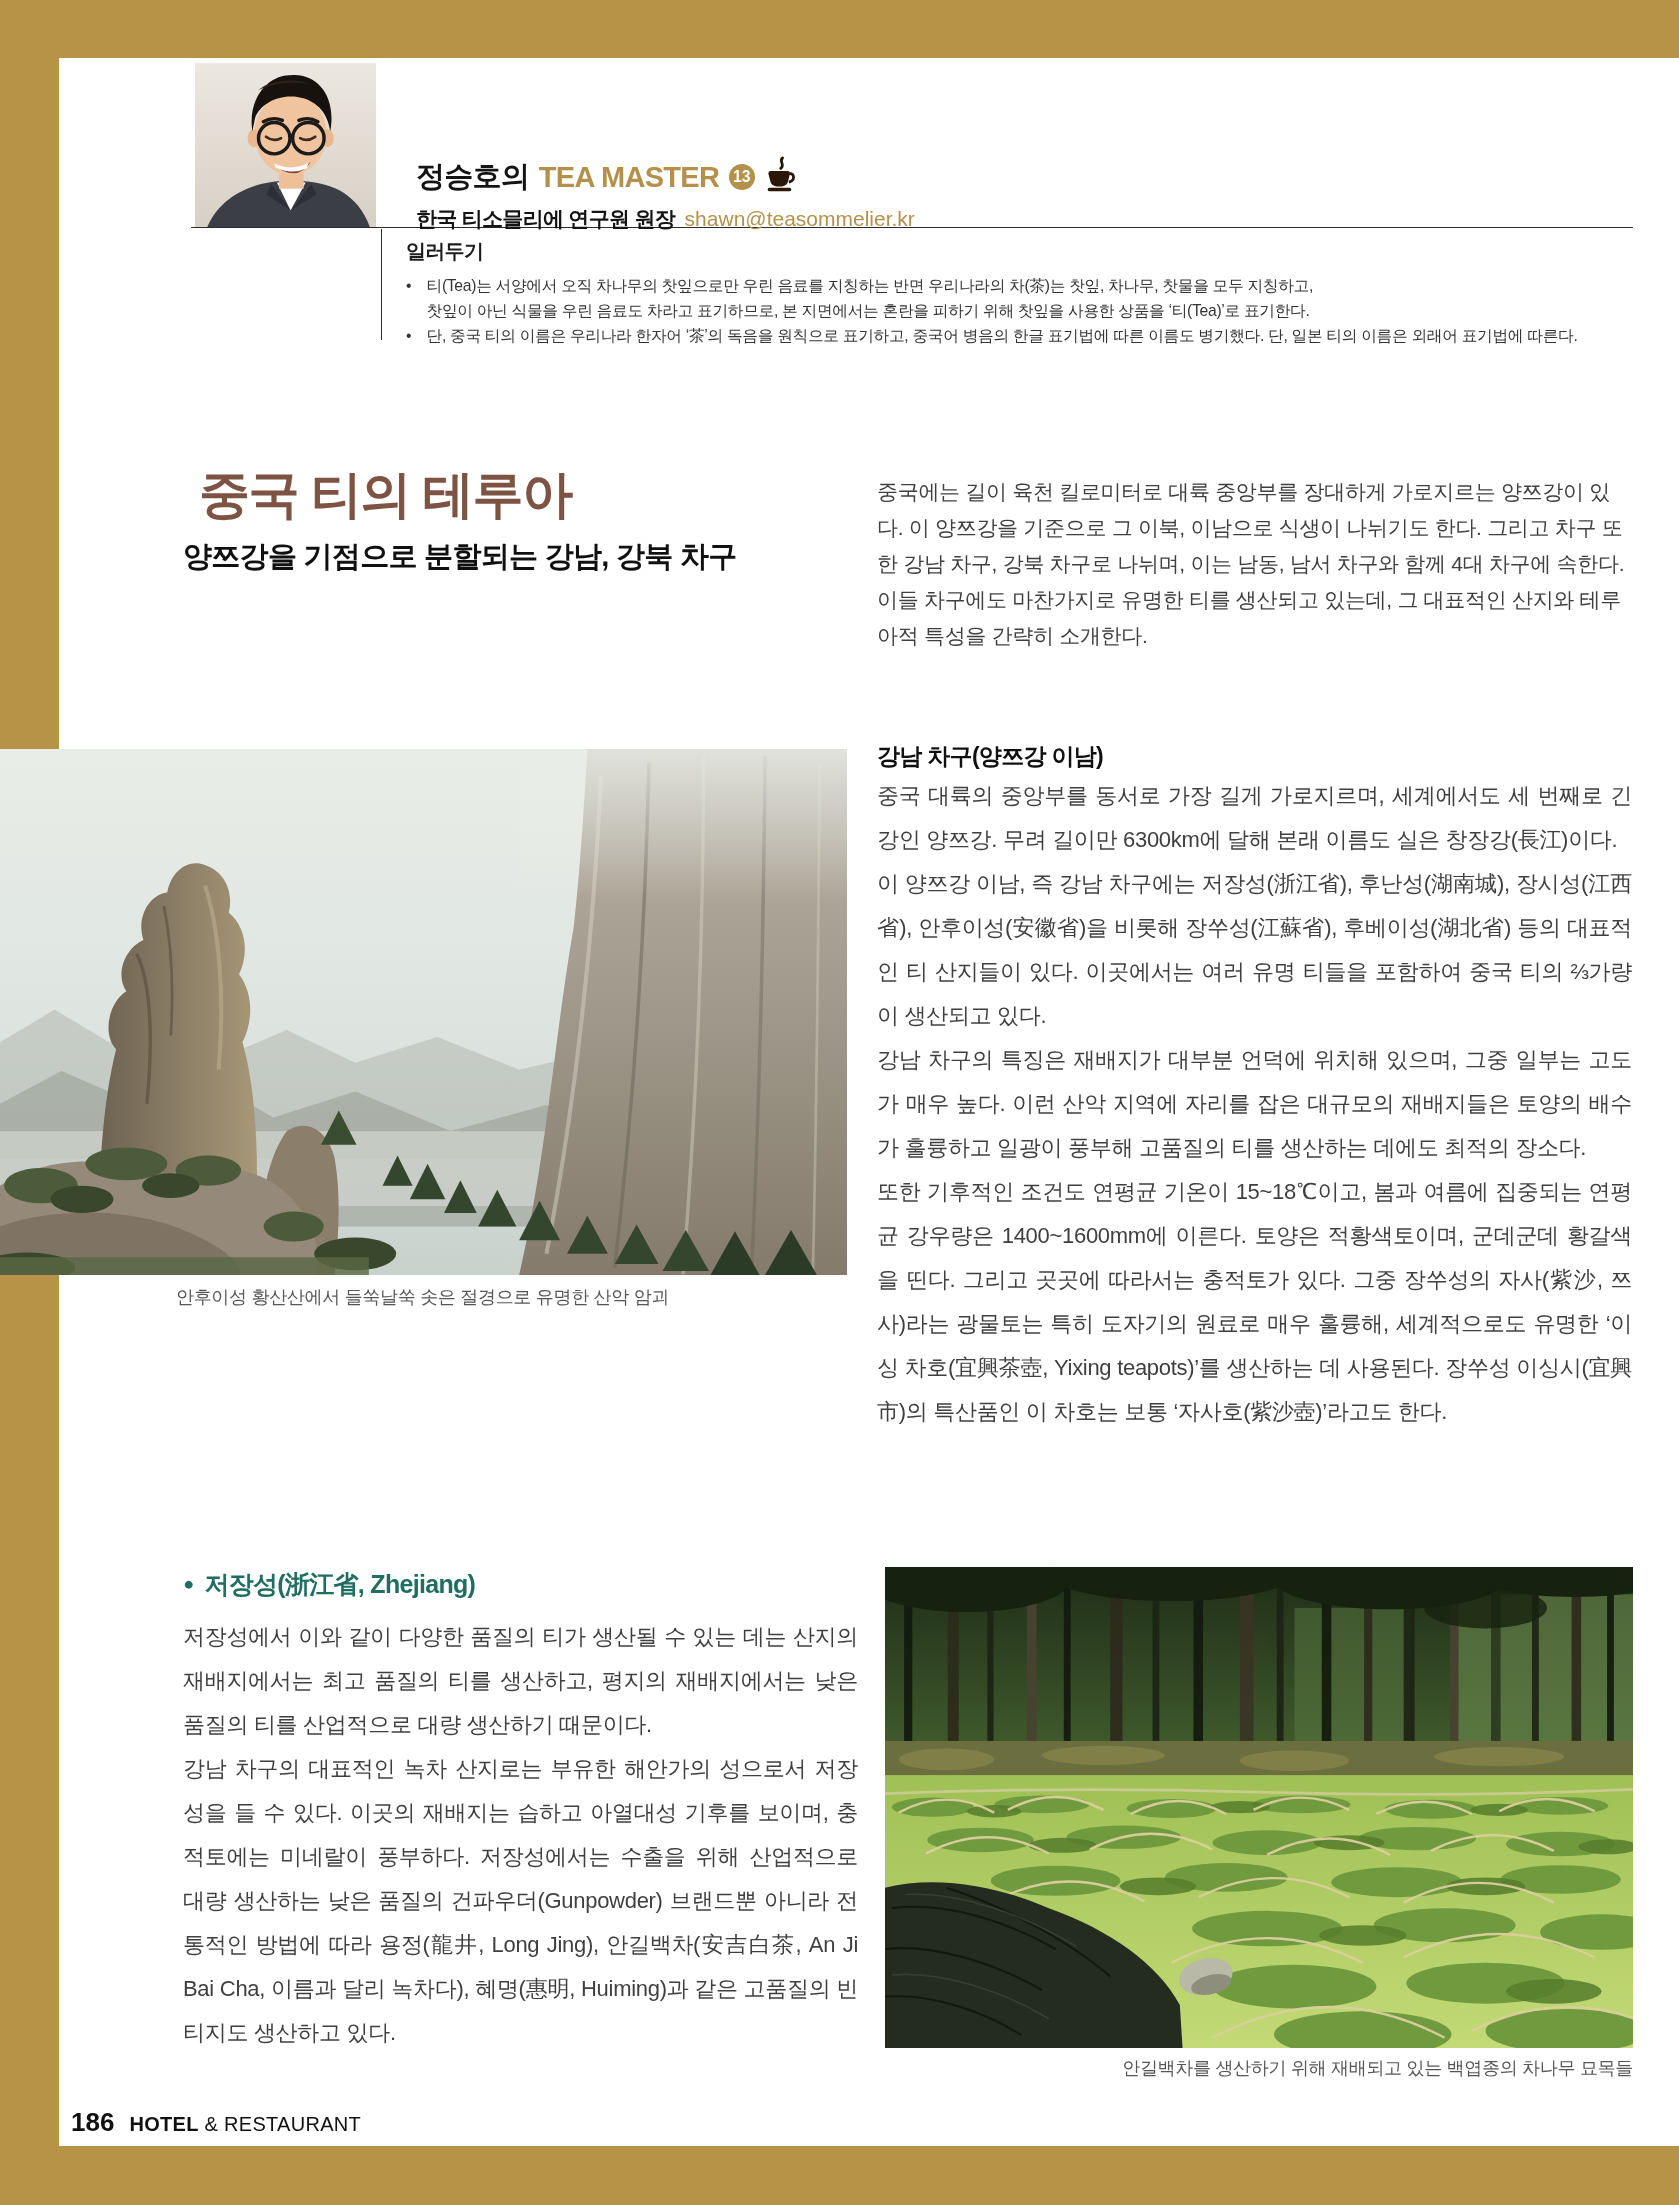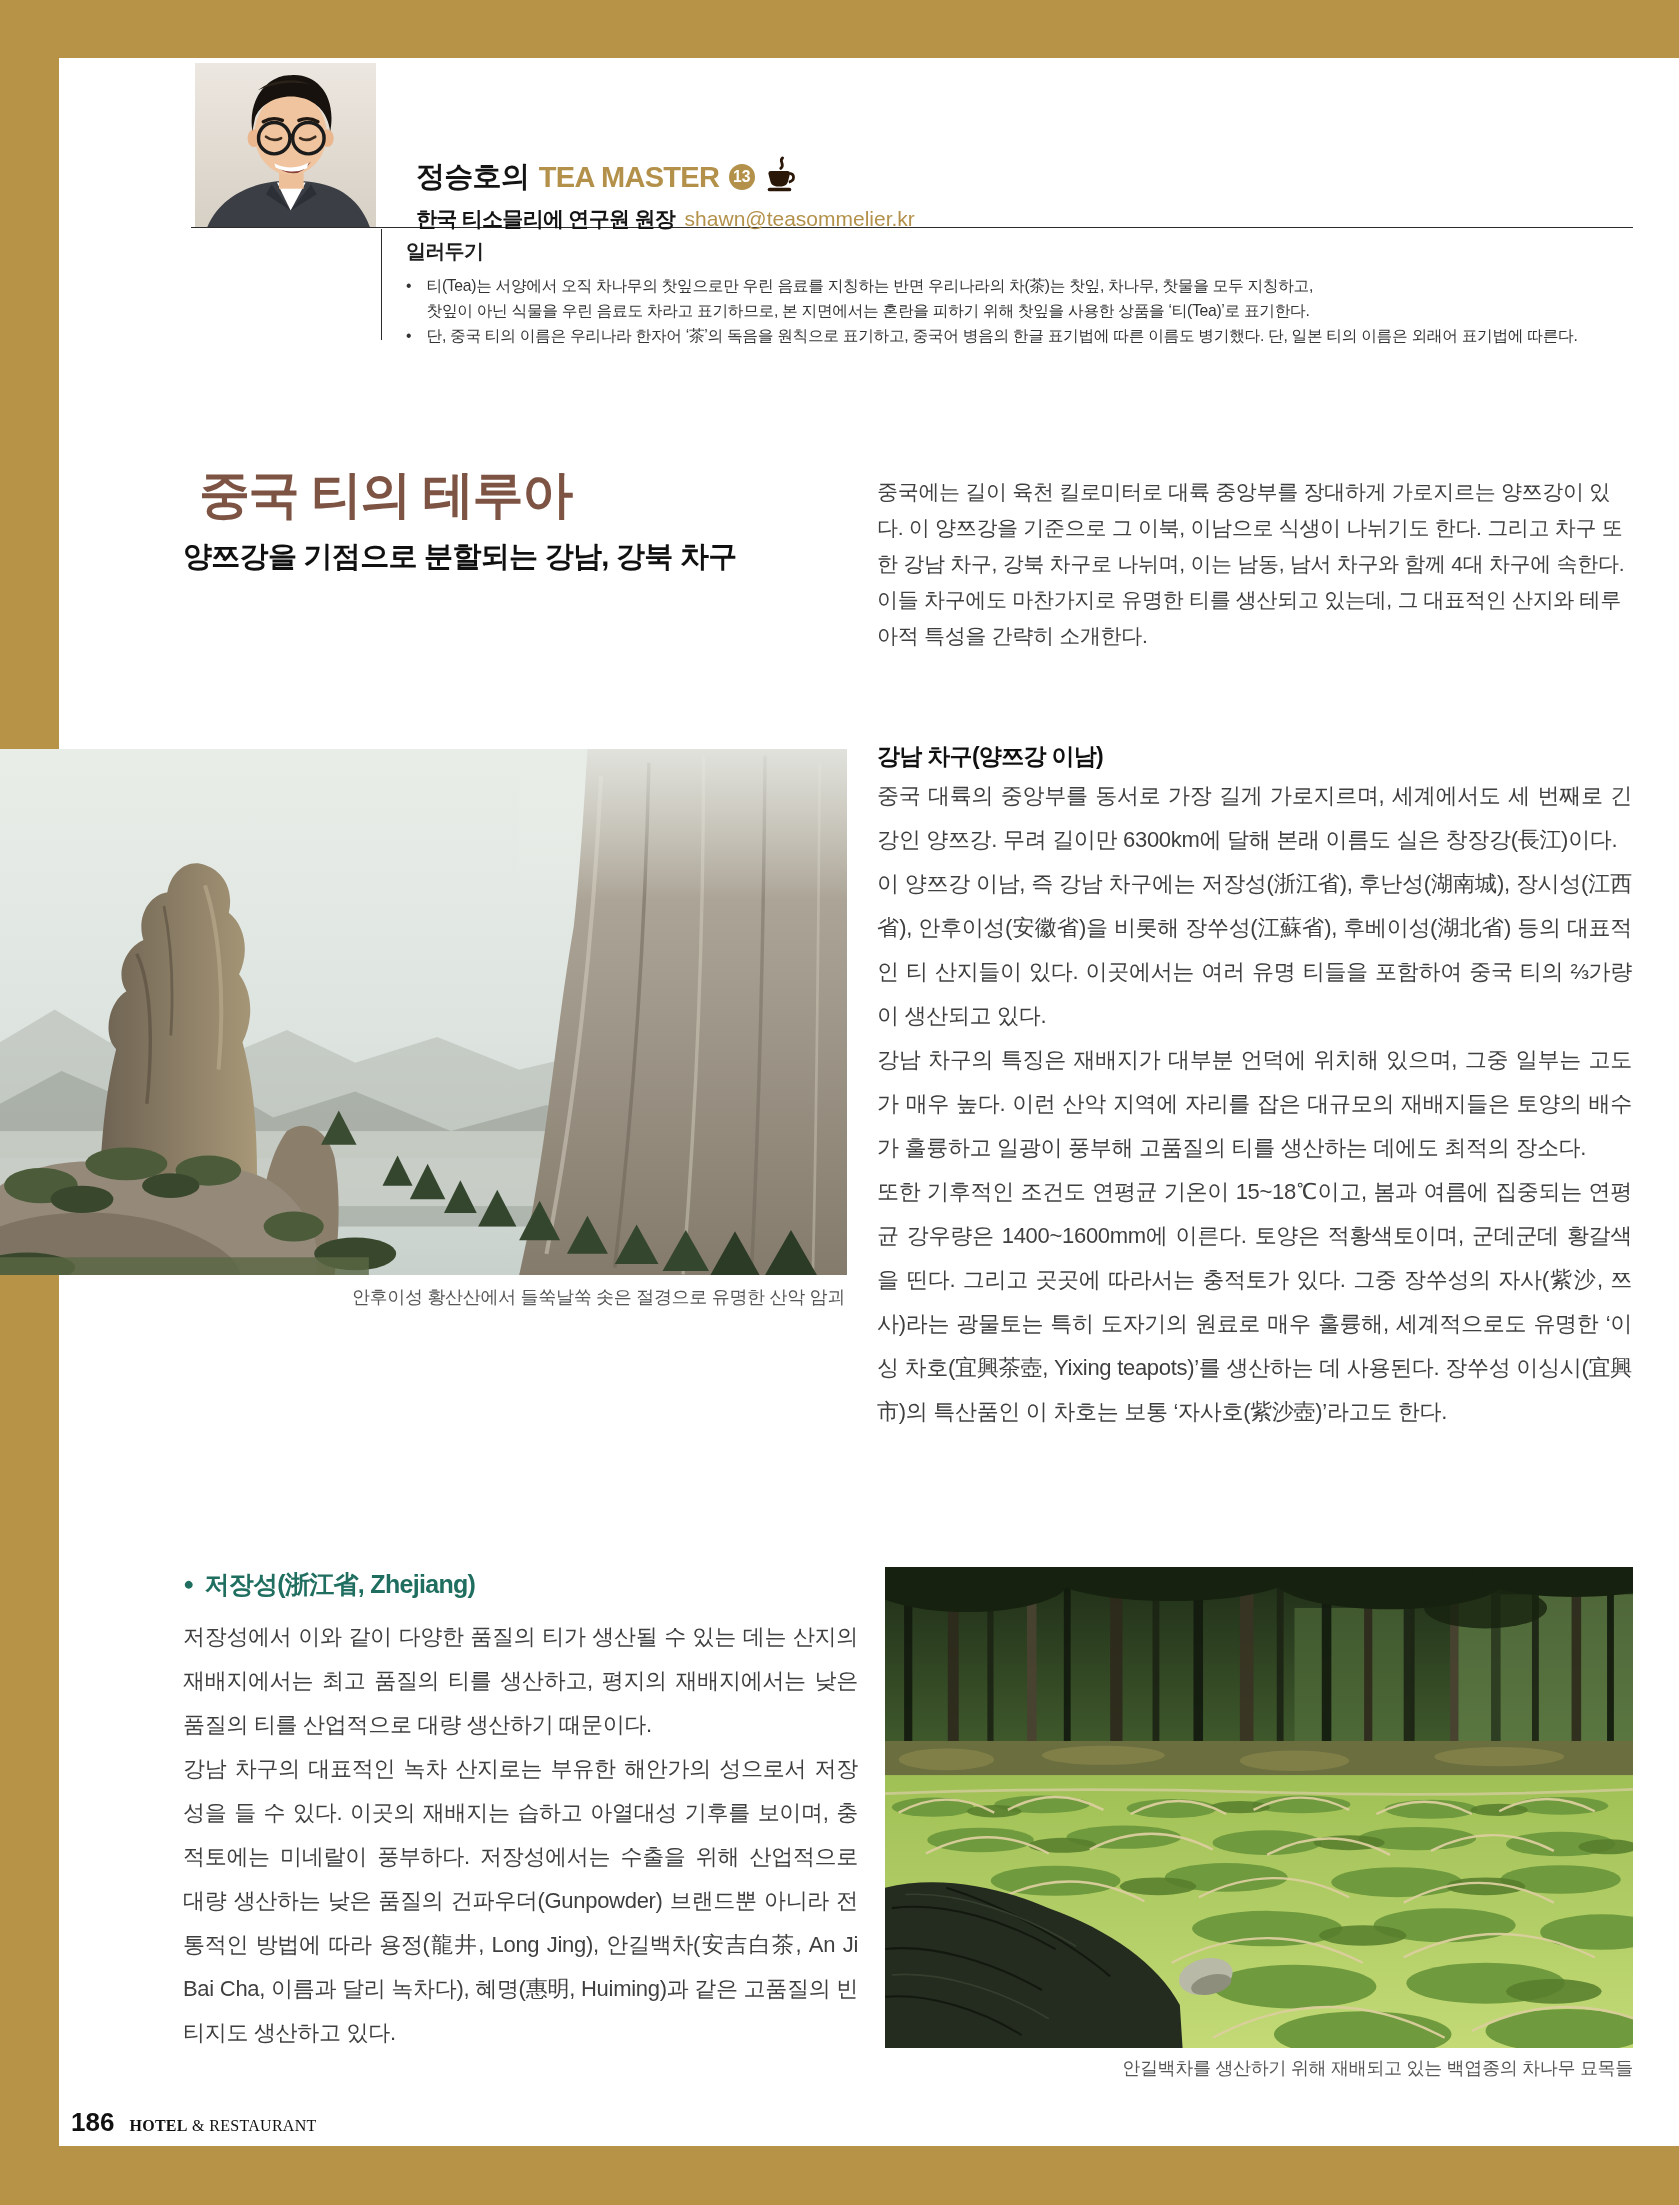--- a/index.html
+++ b/index.html
@@ -41,36 +41,36 @@
          letter-spacing:-0.3px;z-index:1;}
 
   
   .sec1-heading{position:absolute;left:877px;top:741px;font-size:23px;font-weight:700;color:#101010;letter-spacing:-0.7px;z-index:1;}
   .sec1-body{position:absolute;left:877px;top:774px;width:755px;z-index:1;}
   .bodytext p{margin:0;font-size:22px;line-height:44px;color:#3f3f3f;text-align:justify;letter-spacing:-0.3px;}
 
   
   .photo1{position:absolute;left:0;top:749px;width:847px;height:526px;z-index:2;}
   .photo1 svg{display:block;}
-  .caption1{position:absolute;left:0;top:1285px;width:845px;text-align:right;font-size:18px;color:#565656;letter-spacing:-0.3px;z-index:2;}
+  .caption1{position:absolute;left:0;top:1285px;width:845px;text-align:center;font-size:18px;color:#565656;letter-spacing:-0.3px;z-index:2;}
 
   
   .sec2-heading{position:absolute;left:183px;top:1568px;font-size:25px;font-weight:700;color:#1f6e60;letter-spacing:-0.7px;z-index:1;
                 display:flex;align-items:center;gap:11px;}
   .sec2-bullet{font-size:18.4px;line-height:1;color:#1f6e60;}
   .sec2-body{position:absolute;left:183px;top:1615px;width:675px;z-index:1;}
 
   
   .photo2{position:absolute;left:885px;top:1567px;width:748px;height:481px;z-index:2;}
   .caption2{position:absolute;left:885px;top:2056px;width:748px;text-align:right;font-size:18px;color:#565656;letter-spacing:-0.3px;z-index:2;}
 
   
   .footer{position:absolute;left:71px;top:2107px;display:flex;align-items:baseline;gap:15px;z-index:4;}
   .page-number{font-size:26px;font-weight:800;color:#111;}
-  .brand{font-size:16px;color:#111;letter-spacing:0.3px;font-family:Liberation Serif, serif;}
+  .brand{font-size:20px;color:#111;letter-spacing:0.3px;}
   .brand-bold{font-weight:700;}
   .brand-rest{font-weight:400;}
 </style>
 </head>
 <body>
 
 <div id="page">
 
   <div class="gold-top"></div>
   <div class="gold-left"></div>

